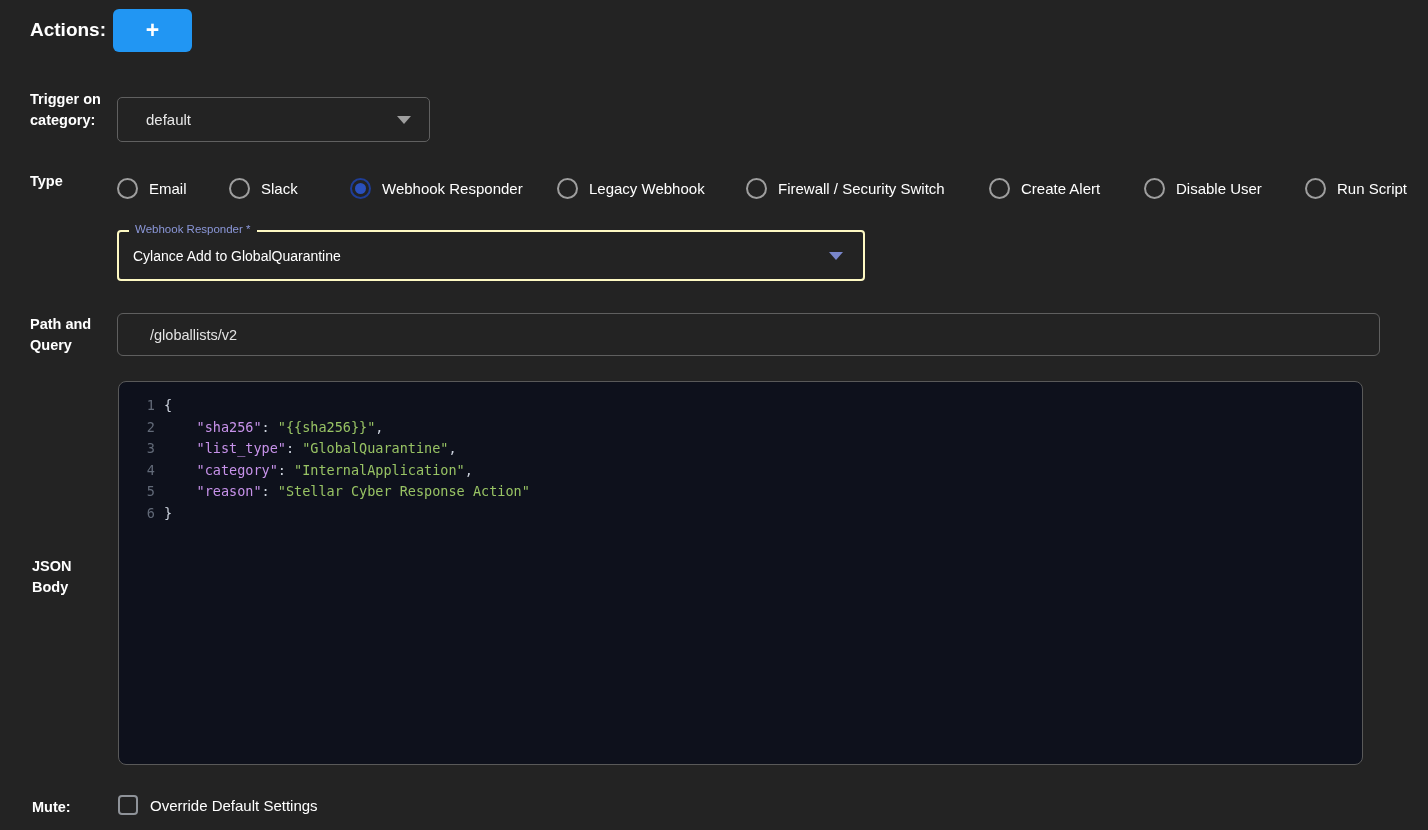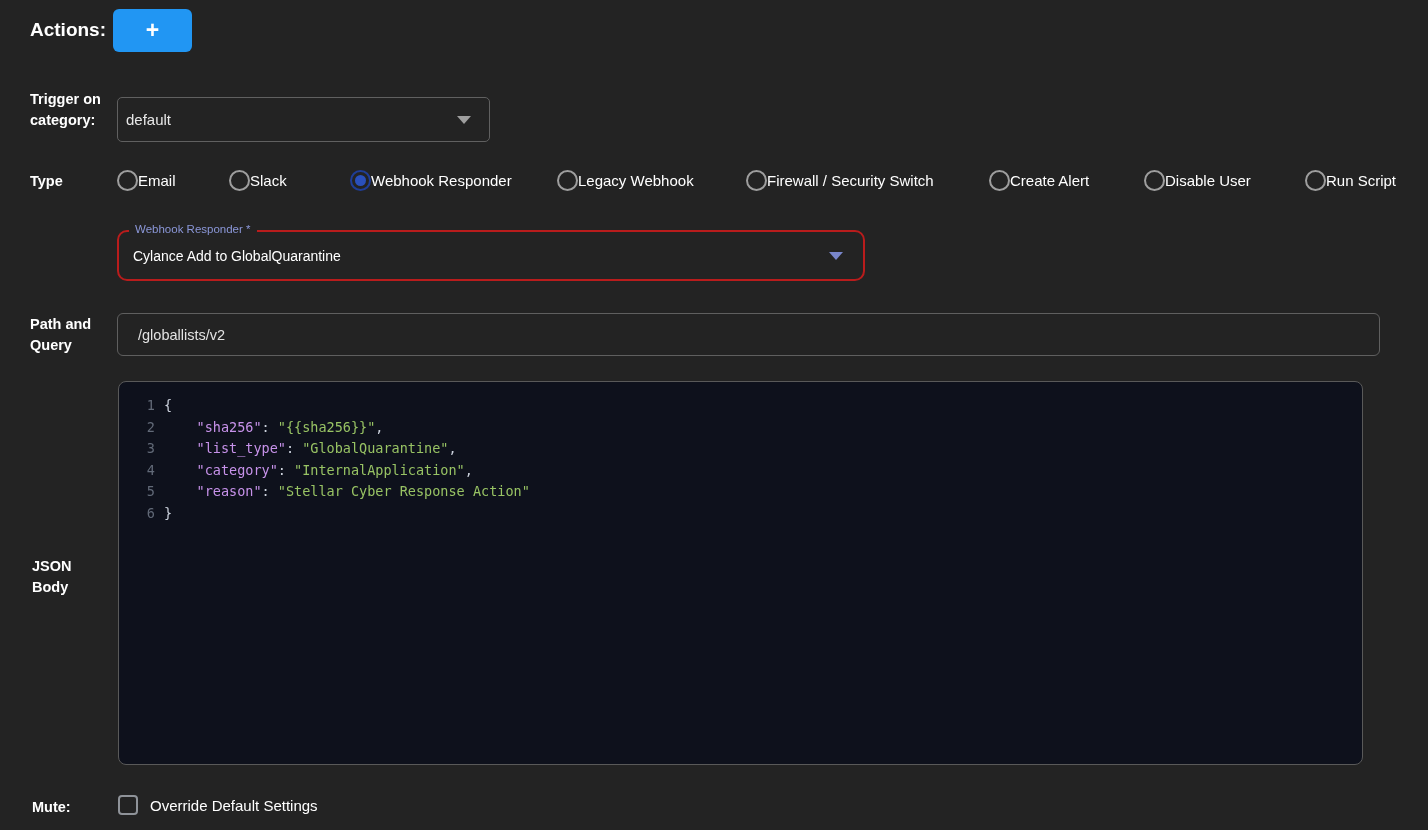--- a/index.html
+++ b/index.html
@@ -35,65 +35,65 @@
     cursor: pointer;
   }
   #add-action-button .plus {
     color: #ffffff; font-size: 23px; font-weight: bold; line-height: 1;
   }
 
   
   #trigger-label { left: 30px; top: 89px; width: 82px; }
   #trigger-select {
     left: 117px; top: 97px;
-    width: 373px; height: 45px;
+    width: 313px; height: 45px;
     border: 1px solid #606060; border-radius: 5px;
     display: flex; align-items: center;
-    padding: 0 18px 0 8px;
+    padding: 0 18px 0 28px;
     cursor: pointer;
   }
   #trigger-select .value { font-size: 15px; color: #e8e8e8; flex: 1; }
   .chevron-gray {
     width: 0; height: 0;
     border-left: 7px solid transparent;
     border-right: 7px solid transparent;
     border-top: 8px solid #9e9e9e;
   }
   .chevron-purple {
     width: 0; height: 0;
     border-left: 7px solid transparent;
     border-right: 7px solid transparent;
     border-top: 8px solid #7986cb;
   }
 
   
   #type-label { left: 30px; top: 171px; }
   #type-radio-group { left: 0; top: 167px; width: 1428px; height: 28px; }
   .radio-item {
-    position: absolute; top: 0;
-    display: flex; align-items: center; 
+    position: absolute; top: 8px;
+    display: flex; align-items: center; gap: 11px;
     cursor: pointer; height: 26px;
   }
   .radio-ring {
     width: 21px; height: 21px;
     border: 2px solid #9e9e9e;
     border-radius: 50%;
     flex: 0 0 auto;
     display: flex; align-items: center; justify-content: center;
   }
   .radio-ring.selected { border-color: #1f3d96; }
   .radio-ring .dot { width: 11px; height: 11px; border-radius: 50%; background: transparent; }
   .radio-ring.selected .dot { background: #2a50bc; }
   .radio-label { font-size: 15px; color: #ffffff; white-space: nowrap; }
 
   
   #webhook-select {
     left: 117px; top: 230px;
     width: 748px; height: 51px;
-    border: 2px solid #b91c1c; border-radius: 10px;
+    border: 2px solid #fef9c3; border-radius: 4px;
     display: flex; align-items: center;
     padding: 0 20px 0 14px;
     cursor: pointer;
   }
   #webhook-select .notch-label {
     position: absolute; top: -9px; left: 10px;
     background: #232323;
     padding: 0 6px;
     font-size: 11.5px; color: #8b97d8;
     white-space: nowrap;
@@ -102,21 +102,21 @@
 
   
   #path-label { left: 30px; top: 314px; width: 80px; }
   #path-input {
     left: 117px; top: 313px;
     width: 1263px; height: 43px;
     background: transparent;
     border: 1px solid #5f5f5f; border-radius: 6px;
     color: #e3e3e3; font-size: 14.5px;
     font-family: "Liberation Sans", sans-serif;
-    padding: 0 20px;
+    padding: 0 32px;
     outline: none;
   }
 
   
   #json-label { left: 32px; top: 556px; width: 60px; }
   #json-editor {
     left: 118px; top: 381px;
     width: 1245px; height: 384px;
     background: #0e111c;
     border: 1px solid #595959; border-radius: 8px;

